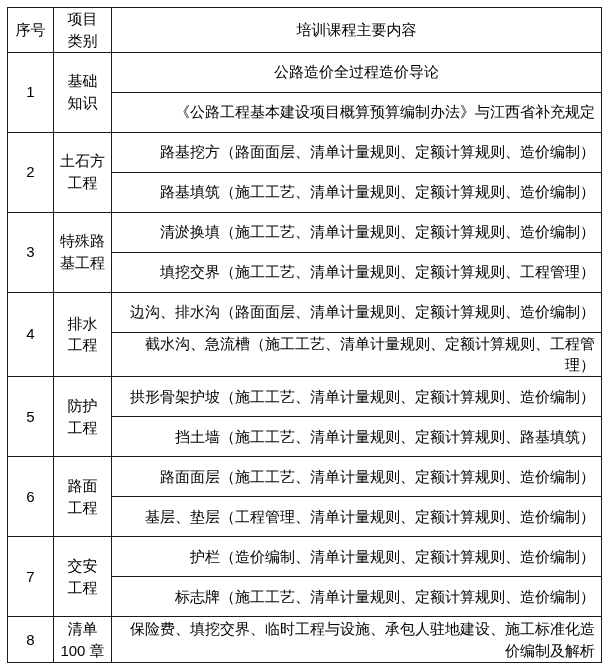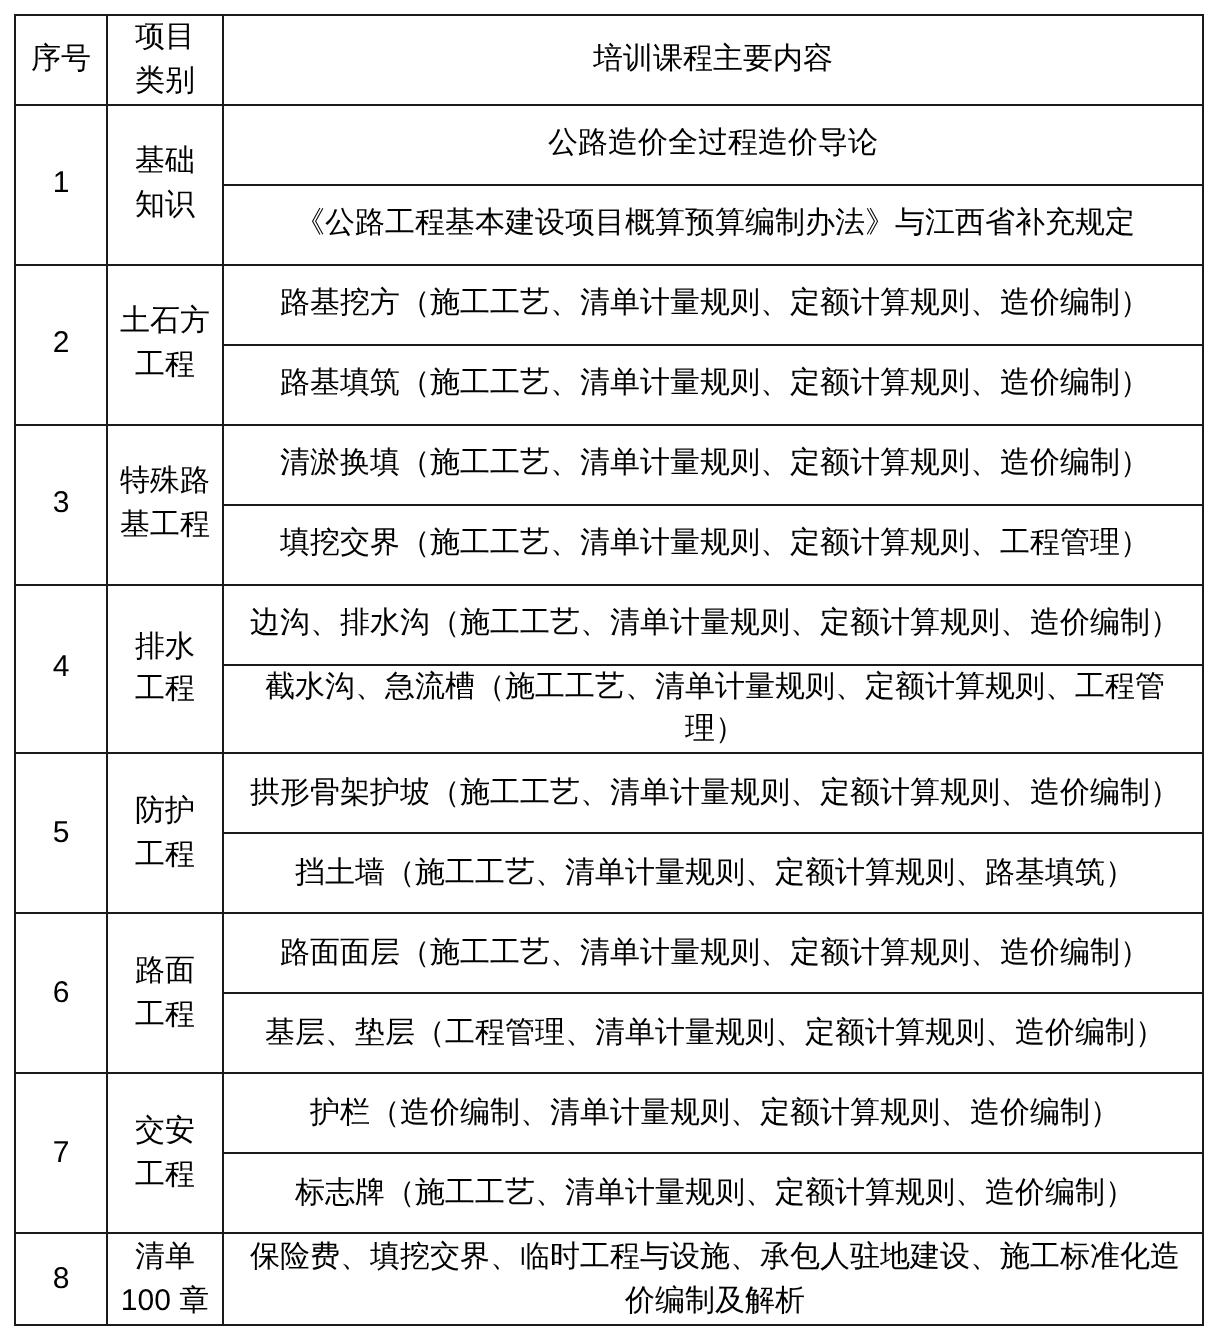--- a/index.html
+++ b/index.html
@@ -25,21 +25,21 @@
   }
   col.c-num { width: 46px; }
   col.c-cat { width: 58px; }
   col.c-content { width: 490px; }
 
   tr.hdr-row    { height: 44px; }
   tr.item-row   { height: 40px; }
   tr.last-row   { height: 46px; }
 
   .cell-center { text-align: center; }
-  .cell-left   { text-align: center; padding-left: 8px; padding-right: 6px; }
+  .cell-left   { text-align: right; padding-left: 8px; padding-right: 6px; }
   .prewrap     { white-space: pre-line; }
 </style>
 </head>
 <body>
 
 <div class="page">
   <table class="course-table">
     <colgroup>
       <col class="c-num">
       <col class="c-cat">
@@ -61,41 +61,41 @@
       <td class="cell-center">公路造价全过程造价导论</td>
     </tr>
     <tr class="item-row">
       <td class="cell-left">《公路工程基本建设项目概算预算编制办法》与江西省补充规定</td>
     </tr>
 
     <tr class="item-row">
       <td class="cell-center" rowspan="2">2</td>
       <td class="cell-center prewrap" rowspan="2">土石方
 工程</td>
-      <td class="cell-left">路基挖方（施工工艺、清单计量规则、定额计算规则、造价编制）</td>
+      <td class="cell-left">路基挖方（路面面层、清单计量规则、定额计算规则、造价编制）</td>
     </tr>
     <tr class="item-row">
       <td class="cell-left">路基填筑（施工工艺、清单计量规则、定额计算规则、造价编制）</td>
     </tr>
 
     <tr class="item-row">
       <td class="cell-center" rowspan="2">3</td>
       <td class="cell-center prewrap" rowspan="2">特殊路
 基工程</td>
       <td class="cell-left">清淤换填（施工工艺、清单计量规则、定额计算规则、造价编制）</td>
     </tr>
     <tr class="item-row">
       <td class="cell-left">填挖交界（施工工艺、清单计量规则、定额计算规则、工程管理）</td>
     </tr>
 
     <tr class="item-row">
       <td class="cell-center" rowspan="2">4</td>
       <td class="cell-center prewrap" rowspan="2">排水
 工程</td>
-      <td class="cell-left">边沟、排水沟（施工工艺、清单计量规则、定额计算规则、造价编制）</td>
+      <td class="cell-left">边沟、排水沟（路面面层、清单计量规则、定额计算规则、造价编制）</td>
     </tr>
     <tr class="item-row">
       <td class="cell-left">截水沟、急流槽（施工工艺、清单计量规则、定额计算规则、工程管理）</td>
     </tr>
 
     <tr class="item-row">
       <td class="cell-center" rowspan="2">5</td>
       <td class="cell-center prewrap" rowspan="2">防护
 工程</td>
       <td class="cell-left">拱形骨架护坡（施工工艺、清单计量规则、定额计算规则、造价编制）</td>

